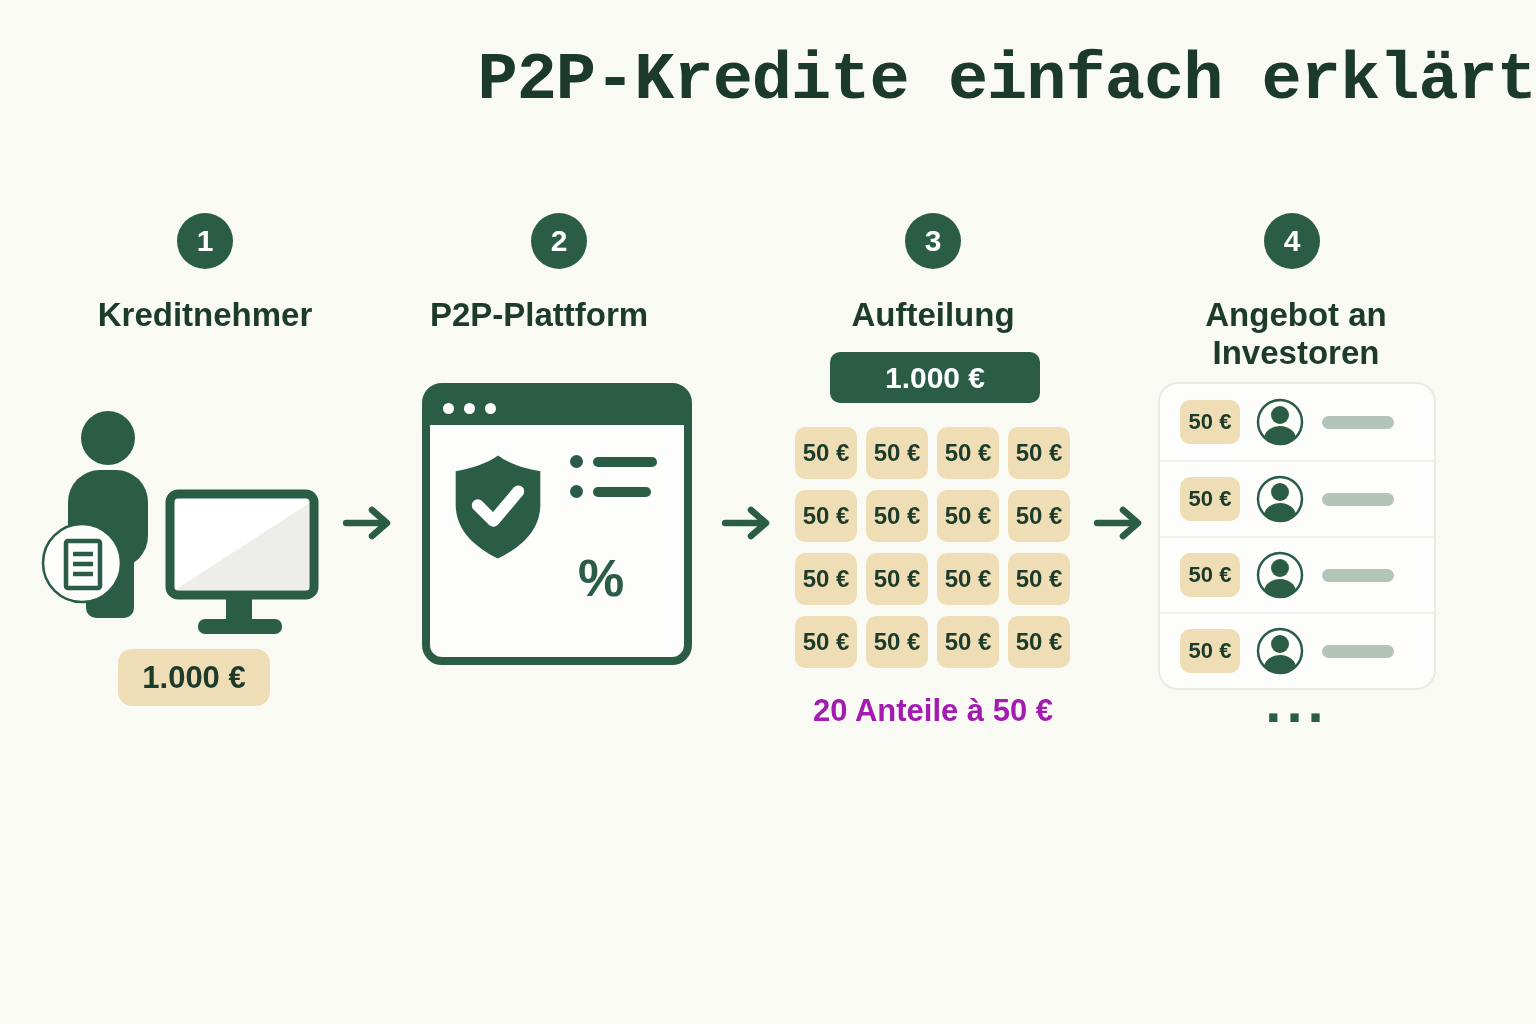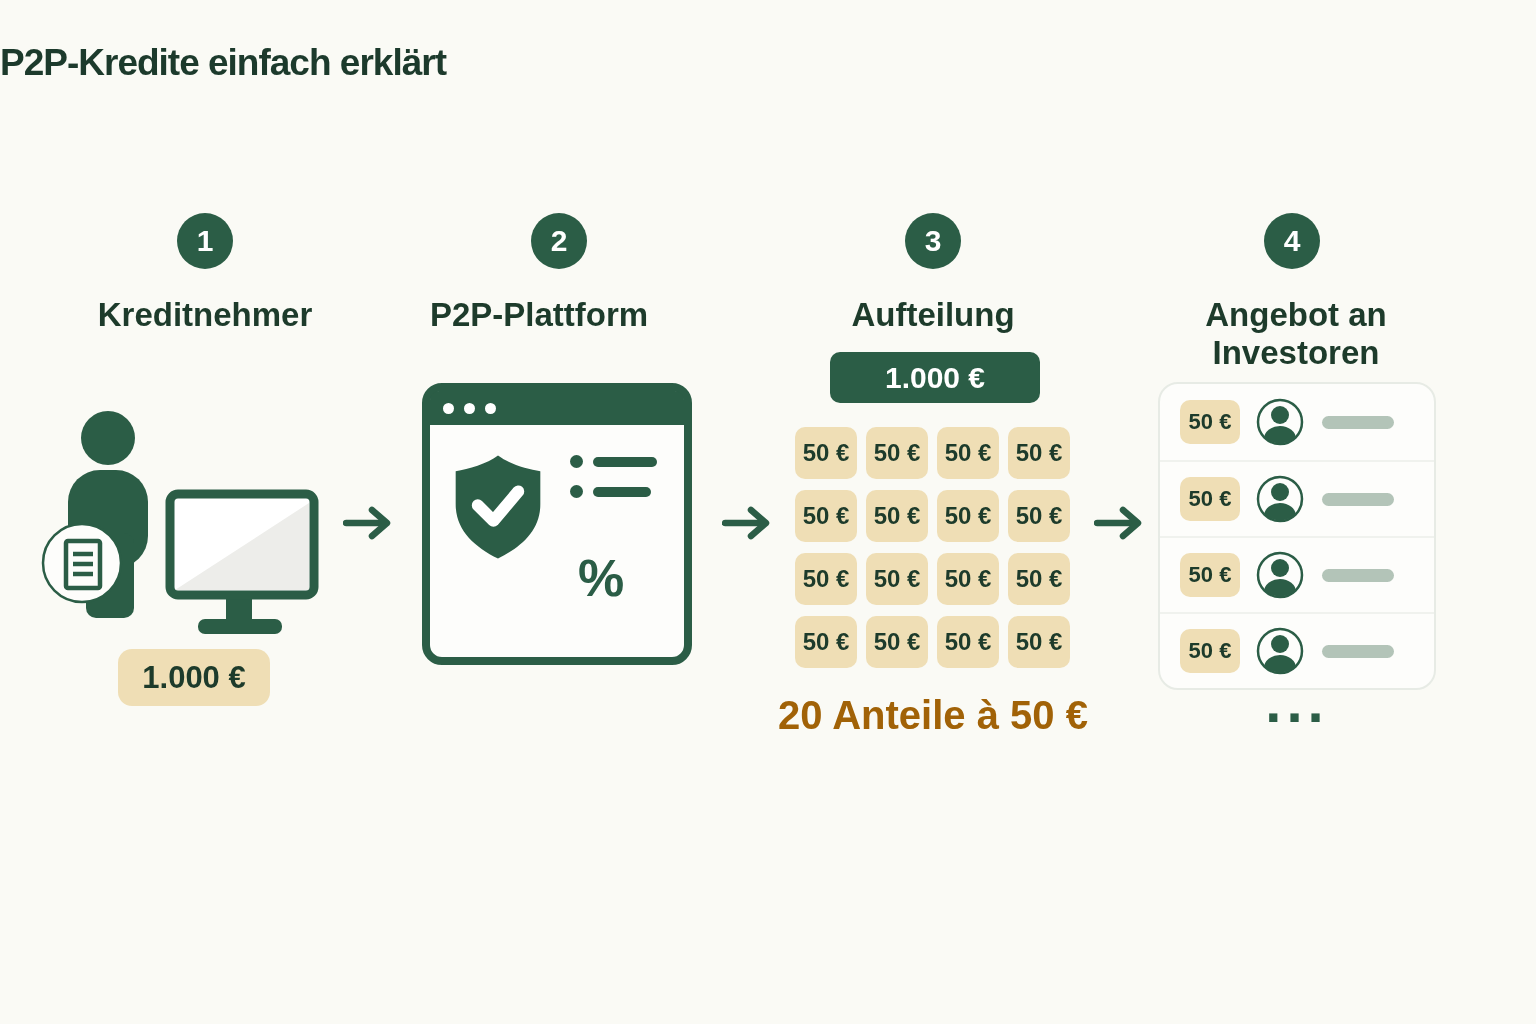--- a/index.html
+++ b/index.html
@@ -5,22 +5,22 @@
   * { margin:0; padding:0; box-sizing:border-box; }
   html,body { background:#fafaf5; }
   .canvas {
     position:relative; width:1536px; height:1024px;
     background:#fafaf5; overflow:hidden;
     font-family:"Liberation Sans","DejaVu Sans",sans-serif;
     color:#1d3b2b;
   }
   .title {
     position:absolute; top:42px; left:0; width:100%;
-    text-align:left; font-size:37px; font-weight:800;
-    color:#1c3a2c; letter-spacing:-1px;
+    text-align:right; font-size:67px; font-weight:800;
+    color:#1c3a2c; letter-spacing:-1px;font-family:Liberation Mono, monospace;
   }
   .step-circle {
     position:absolute; top:213px; width:56px; height:56px;
     border-radius:50%; background:#2b5d46; color:#ffffff;
     display:flex; align-items:center; justify-content:center;
     font-size:30px; font-weight:700;
   }
   .c1{left:177px;} .c2{left:531px;} .c3{left:905px;} .c4{left:1264px;}
   .step-label {
     position:absolute; top:296px; text-align:center;
@@ -72,21 +72,21 @@
     display:grid; grid-template-columns:repeat(4,62px);
     grid-auto-rows:52px; column-gap:9px; row-gap:11px;
   }
   .chip {
     background:#efdeb5; border-radius:10px;
     display:flex; align-items:center; justify-content:center;
     font-size:24px; font-weight:600; color:#1d3b2b;
   }
   .caption {
     position:absolute; left:773px; top:693px; width:320px;
-    text-align:center; font-size:40px; font-weight:700; color:#a16207;
+    text-align:center; font-size:31px; font-weight:700; color:#a21caf;
   }
 
   
   .investor-card {
     position:absolute; left:1158px; top:382px; width:278px; height:308px;
     background:#fdfdfb; border:2px solid #e7ebe5; border-radius:20px;
     overflow:hidden;
   }
   .investor-row {
     height:76px; display:flex; align-items:center; padding-left:20px;

